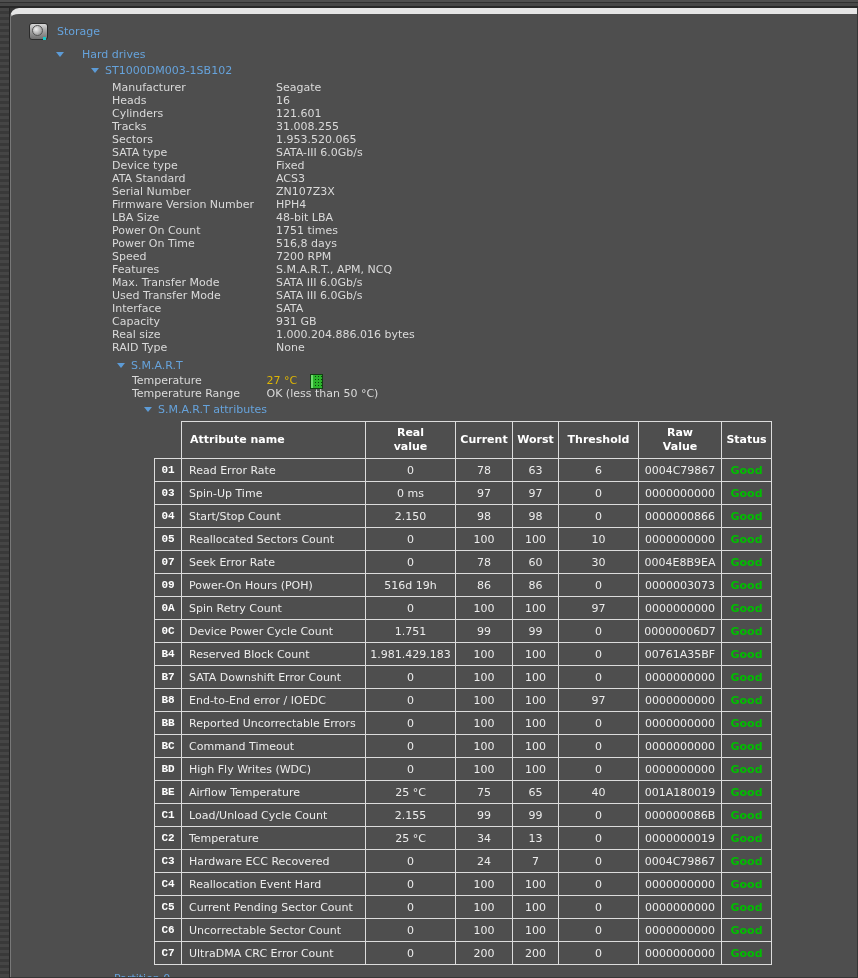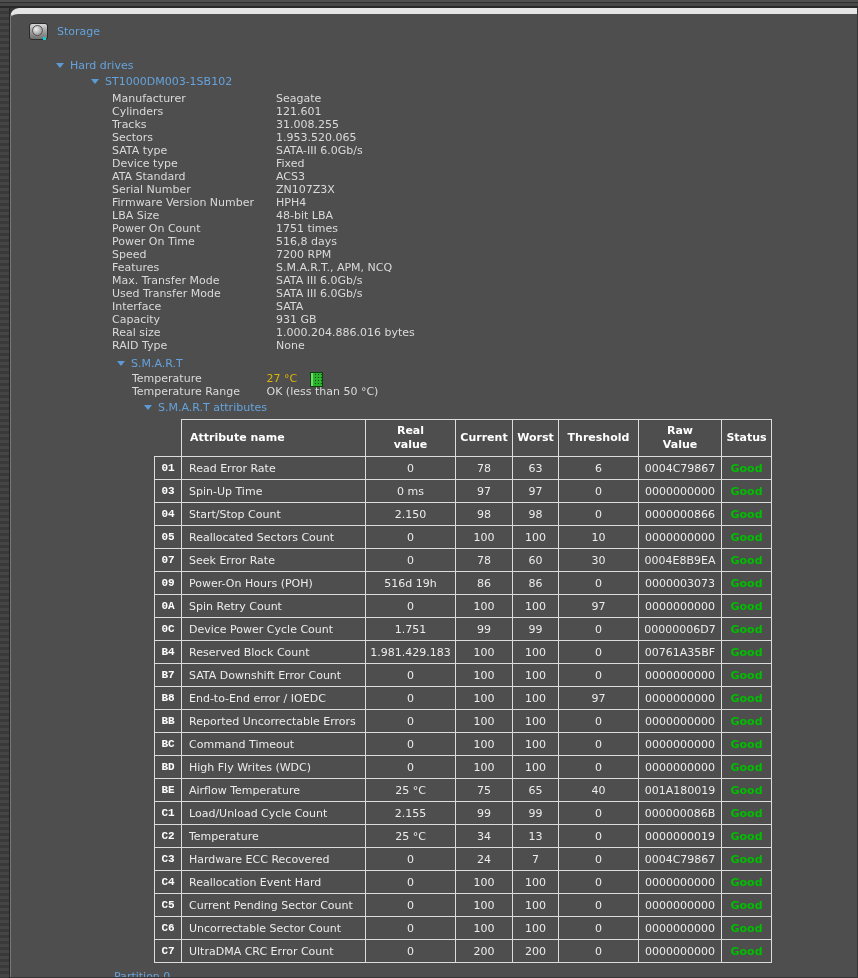--- a/index.html
+++ b/index.html
@@ -32,21 +32,21 @@
   }
   
   .tree-row{display:flex;align-items:center;height:15px;color:#66A3DC;}
   .tree-arrow{
     width:0;height:0;display:inline-block;
     border-left:4px solid transparent;border-right:4px solid transparent;
     border-top:5px solid #5C9BD6;
     margin-right:6px;flex:0 0 auto;
   }
   .row-storage{margin:8px 0 0 18px;height:18px;display:flex;align-items:center;color:#66A3DC;}
-  .row-harddrives{margin:18px 0 0 45px;}
+  .row-harddrives{margin:7px 0 0 45px;gap:12px;}
   .row-model{margin:1px 0 0 80px;}
   .row-smart{margin:4px 0 0 106px;}
   .row-smart-attrs{margin:2px 0 0 133px;}
   .row-partition{margin:6px 0 0 103px;}
   
   .disk-icon{
     position:relative;width:17px;height:15px;margin-right:9px;flex:0 0 auto;
     background:linear-gradient(180deg,#d8d8d8 0,#a8a8a8 40%,#707070 100%);
     border:1px solid #2b2b2b;border-radius:3px;
   }
@@ -120,20 +120,21 @@
       <span>Hard drives</span>
     </div>
 
     <div class="tree-row row-model">
       <span class="tree-arrow"></span>
       <span>ST1000DM003-1SB102</span>
     </div>
 
     <div class="props">
         <div class="prop-row"><span class="prop-label">Manufacturer</span><span class="prop-value">Seagate</span></div>
+        <div class="prop-row"><span class="prop-label">Heads</span><span class="prop-value">16</span></div>
         <div class="prop-row"><span class="prop-label">Cylinders</span><span class="prop-value">121.601</span></div>
         <div class="prop-row"><span class="prop-label">Tracks</span><span class="prop-value">31.008.255</span></div>
         <div class="prop-row"><span class="prop-label">Sectors</span><span class="prop-value">1.953.520.065</span></div>
         <div class="prop-row"><span class="prop-label">SATA type</span><span class="prop-value">SATA-III 6.0Gb/s</span></div>
         <div class="prop-row"><span class="prop-label">Device type</span><span class="prop-value">Fixed</span></div>
         <div class="prop-row"><span class="prop-label">ATA Standard</span><span class="prop-value">ACS3</span></div>
         <div class="prop-row"><span class="prop-label">Serial Number</span><span class="prop-value">ZN107Z3X</span></div>
         <div class="prop-row"><span class="prop-label">Firmware Version Number</span><span class="prop-value">HPH4</span></div>
         <div class="prop-row"><span class="prop-label">LBA Size</span><span class="prop-value">48-bit LBA</span></div>
         <div class="prop-row"><span class="prop-label">Power On Count</span><span class="prop-value">1751 times</span></div>

